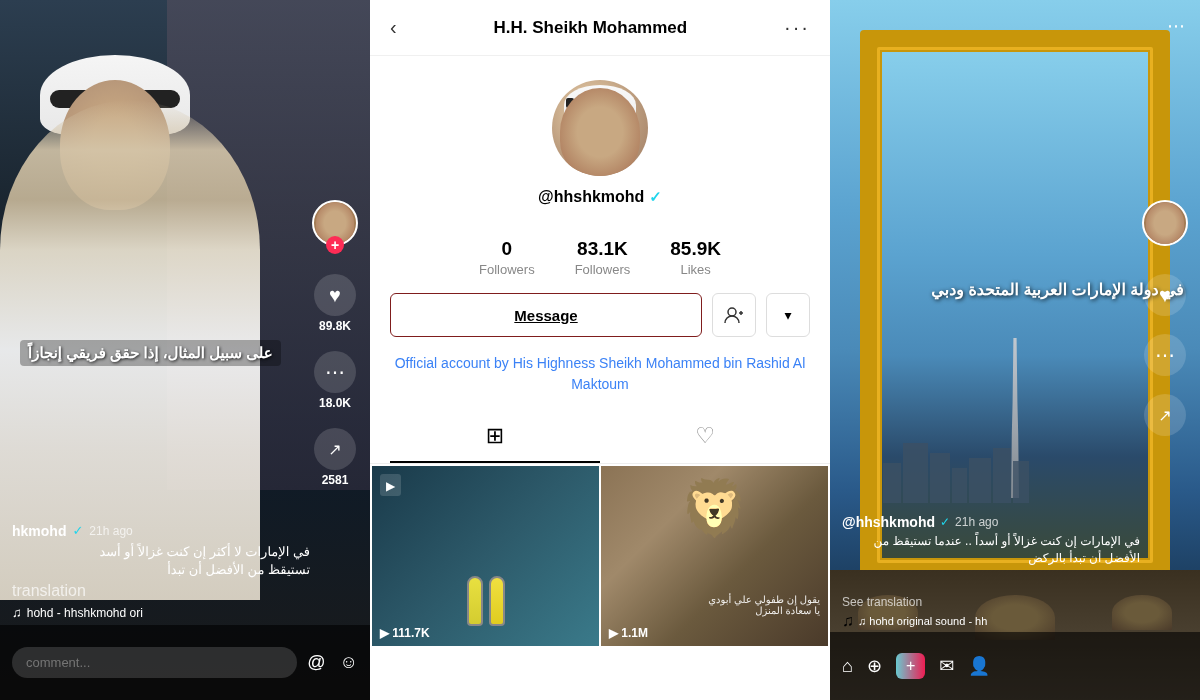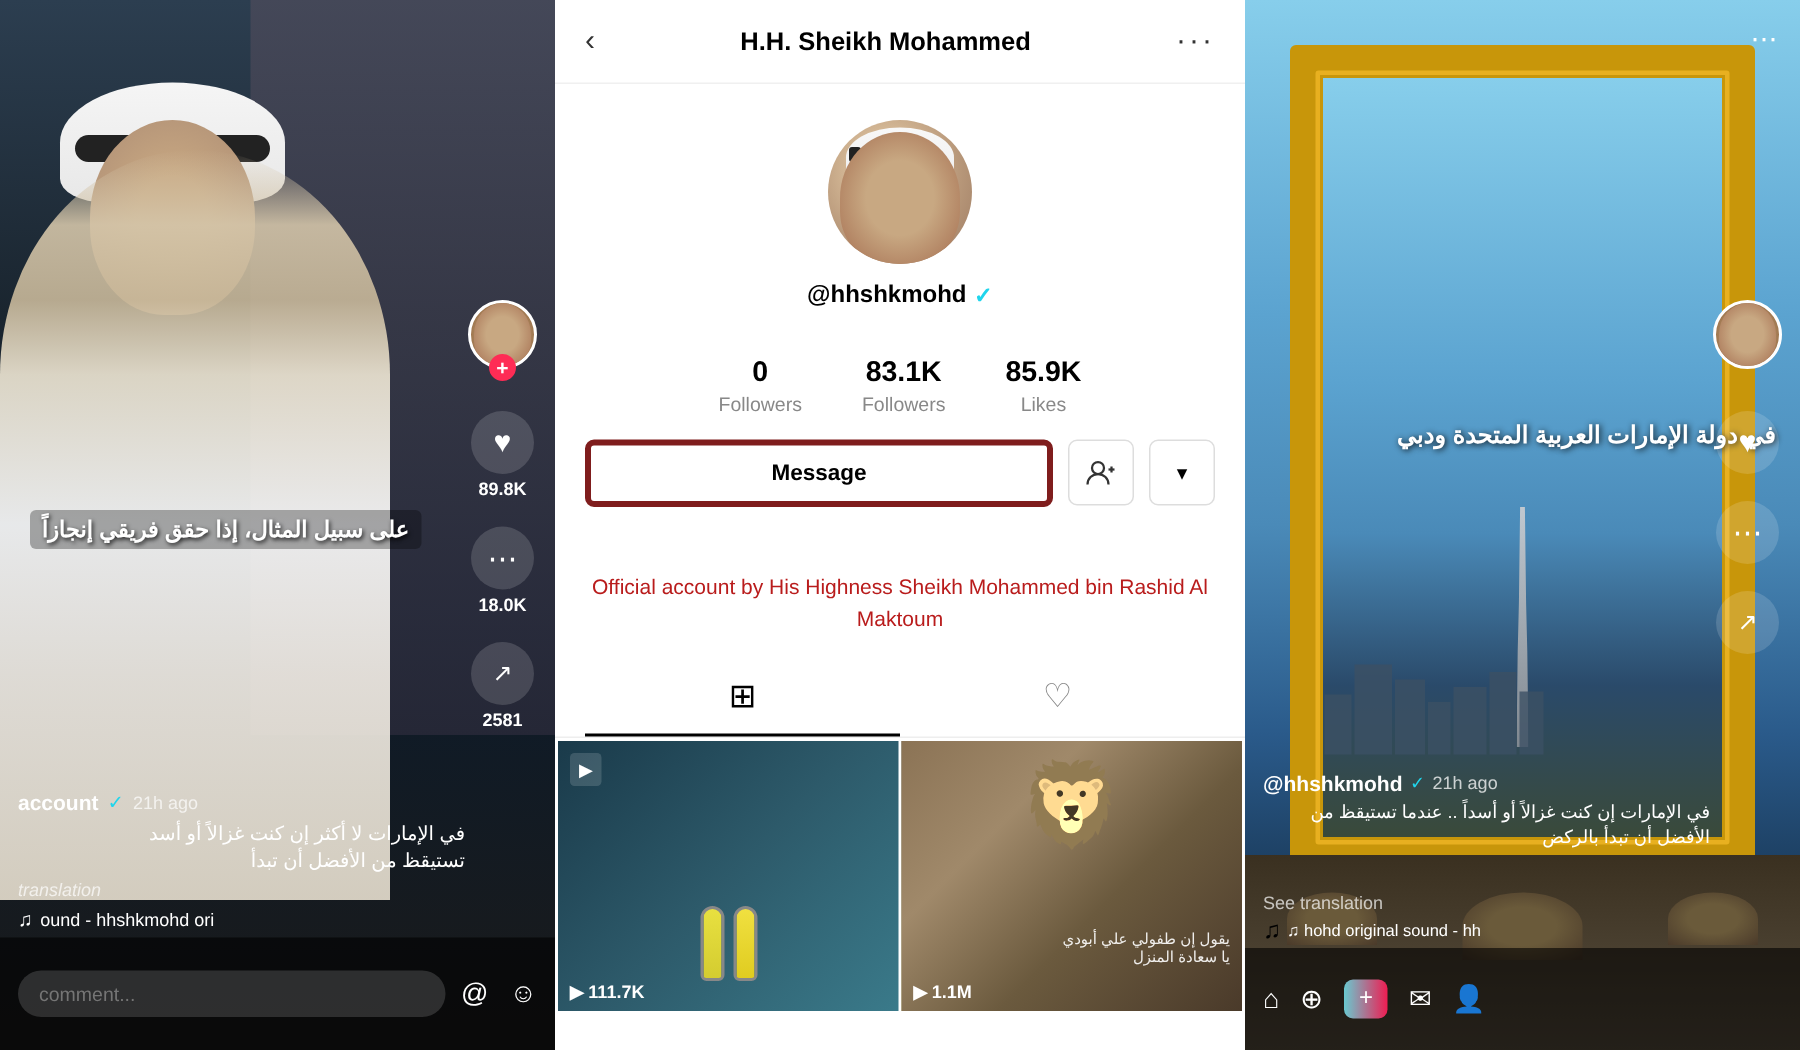--- a/index.html
+++ b/index.html
@@ -174,22 +174,21 @@
     }
     .caption-text {
       color: white;
       font-size: 13px;
       line-height: 1.4;
       direction: rtl;
       margin-bottom: 3px;
     }
     .see-translation {
       color: rgba(255,255,255,0.7);
-      font-size: 12px;
-      font-style: italic;
+      font-size: 16px;
     }
     .sound-row {
       display: flex;
       align-items: center;
       gap: 5px;
       margin-top: 5px;
     }
     .music-note {
       color: white;
       font-size: 13px;
@@ -332,27 +331,28 @@
     }
     .action-buttons-row {
       display: flex;
       gap: 10px;
       padding: 0 20px 16px;
       width: 100%;
     }
     .message-btn {
       flex: 1;
       padding: 10px;
-      border: 4px solid #7f1d1d;
+      border: 1px solid #7f1d1d;
       border-radius: 6px;
       background: white;
       font-size: 15px;
       font-weight: 600;
       cursor: pointer;
       text-align: center;
+      text-decoration: underline;
     }
     .follow-icon-btn {
       width: 44px;
       height: 44px;
       border: 1px solid #ddd;
       border-radius: 6px;
       background: white;
       display: flex;
       align-items: center;
       justify-content: center;
@@ -367,24 +367,23 @@
       background: white;
       display: flex;
       align-items: center;
       justify-content: center;
       font-size: 14px;
       cursor: pointer;
     }
     .bio-text {
       padding: 0 20px 16px;
       font-size: 14px;
-      color: #b91c1c;
+      color: #3b82f6;
       text-align: center;
       line-height: 1.5;
-      margin-top: 27px;
     }
     .tabs-row {
       display: flex;
       border-bottom: 1px solid #eee;
       padding: 0 20px;
     }
     .tab-item {
       flex: 1;
       padding: 12px 0;
       text-align: center;
@@ -658,29 +657,29 @@
       <span class="action-count">18.0K</span>
     </div>
     <div class="action-btn">
       <div class="action-icon" style="font-size:16px;">↗</div>
       <span class="action-count">2581</span>
     </div>
   </div>
 
   <div class="video-bottom">
     <div class="username-row">
-      <span class="username-text">account</span>
+      <span class="username-text">hkmohd</span>
       <span class="verified-badge">✓</span>
       <span class="time-ago">21h ago</span>
     </div>
     <div class="caption-text">في الإمارات لا أكثر إن كنت غزالاً أو أسد<br>تستيقظ من الأفضل أن تبدأ</div>
     <div class="see-translation">translation</div>
     <div class="sound-row">
       <span class="music-note">♫</span>
-      <span class="sound-text">ound - hhshkmohd   ori</span>
+      <span class="sound-text">hohd - hhshkmohd   ori</span>
     </div>
   </div>
 
   <div class="bottom-bar">
     <input class="comment-input" type="text" placeholder="comment..." style="">
     <div class="bottom-icons">
       <span>@</span>
       <span>☺</span>
     </div>
   </div>

